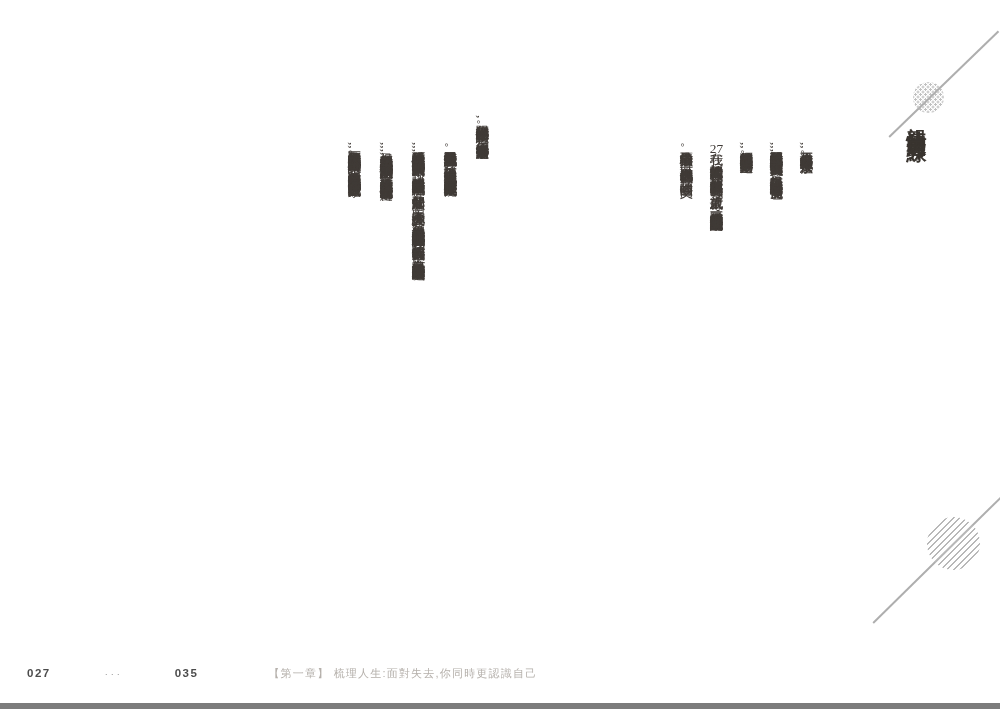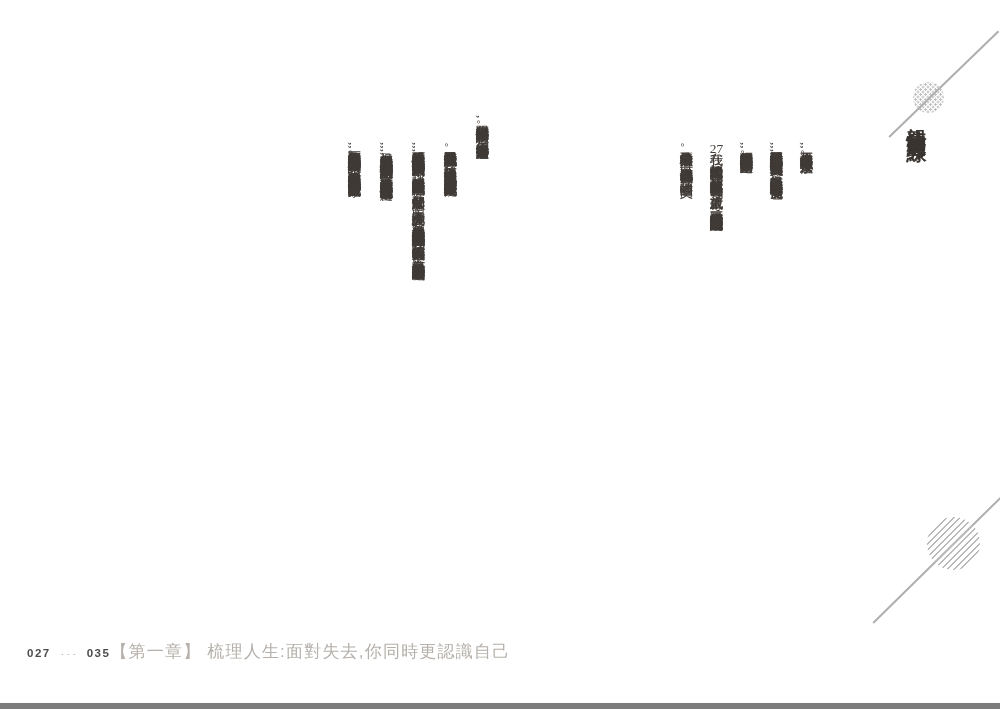--- a/index.html
+++ b/index.html
@@ -20,25 +20,25 @@
       font-size:20px;font-weight:bold;letter-spacing:3.2px;color:#39342f;}
   
   .text-block{position:absolute;top:115px;height:502px;writing-mode:vertical-rl;
       font-size:13.4px;color:#403b37;line-break:strict;text-align:left;}
   .text-right{right:179px;width:270px;line-height:30px;}
   .text-left{right:502px;width:448px;line-height:32px;}
   .text-block p{margin:0;padding:0;text-indent:2em;}
   .text-block p.no-indent{text-indent:0;}
   .tcy{text-combine-upright:all;-webkit-text-combine:horizontal;}
   
-  .footer{position:absolute;left:27px;top:640px;display:flex;align-items:baseline;
-      font-family:"Liberation Sans","DejaVu Sans",sans-serif;font-size:11.5px;}
+  .footer{position:absolute;left:27px;top:666px;display:flex;align-items:baseline;
+      font-family:"Liberation Sans","DejaVu Sans",sans-serif;font-size:11.5px;gap:44px;}
   .page-num{color:#4c4c4c;letter-spacing:1.5px;font-weight:bold;}
   .footer-dots{color:#8f8f8f;font-size:9px;letter-spacing:3px;margin:0 8px 0 10px;}
-  .footer-chapter{color:#b5b0ab;font-size:17px;letter-spacing:1.2px;}
+  .footer-chapter{color:#b5b0ab;font-size:11px;letter-spacing:1.2px;margin-left:26px;}
   
   .bottom-bar{position:absolute;left:0;bottom:0;width:100%;height:6px;background:#7c7c7c;}
 </style>
 </head>
 <body>
 
 <div class="page">
 
   <div class="deco-line line-top"></div>
   <div class="dot-circle"></div>

